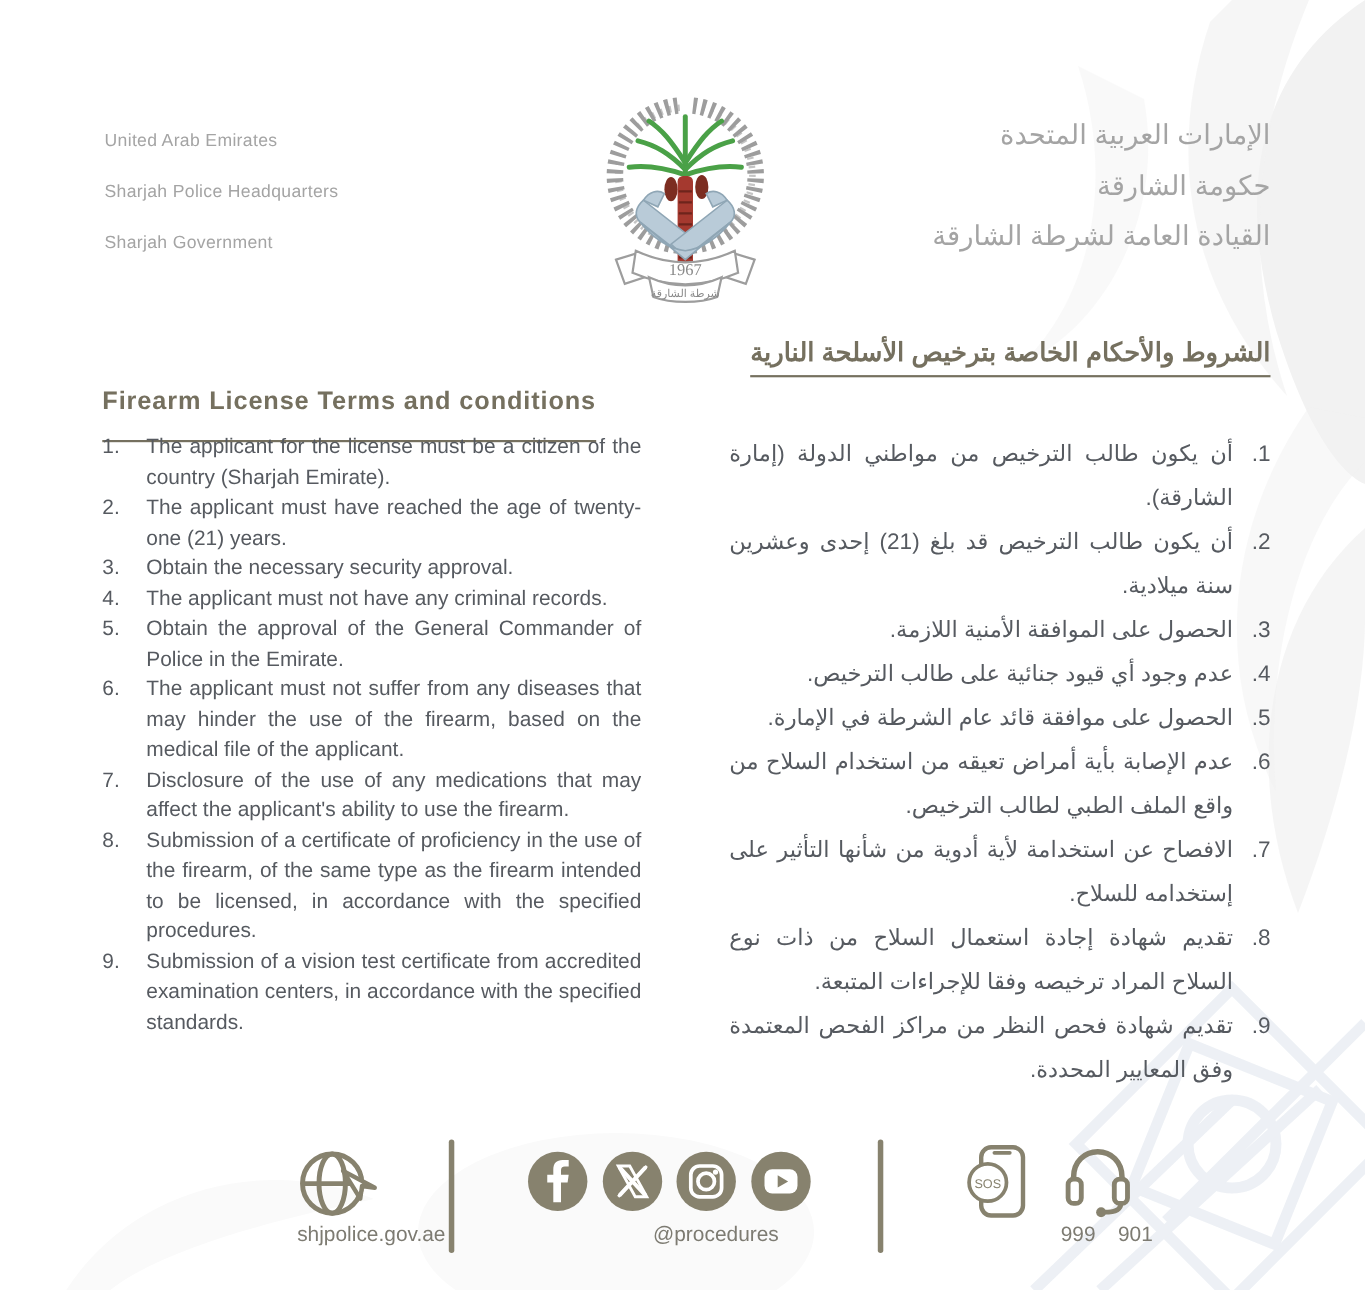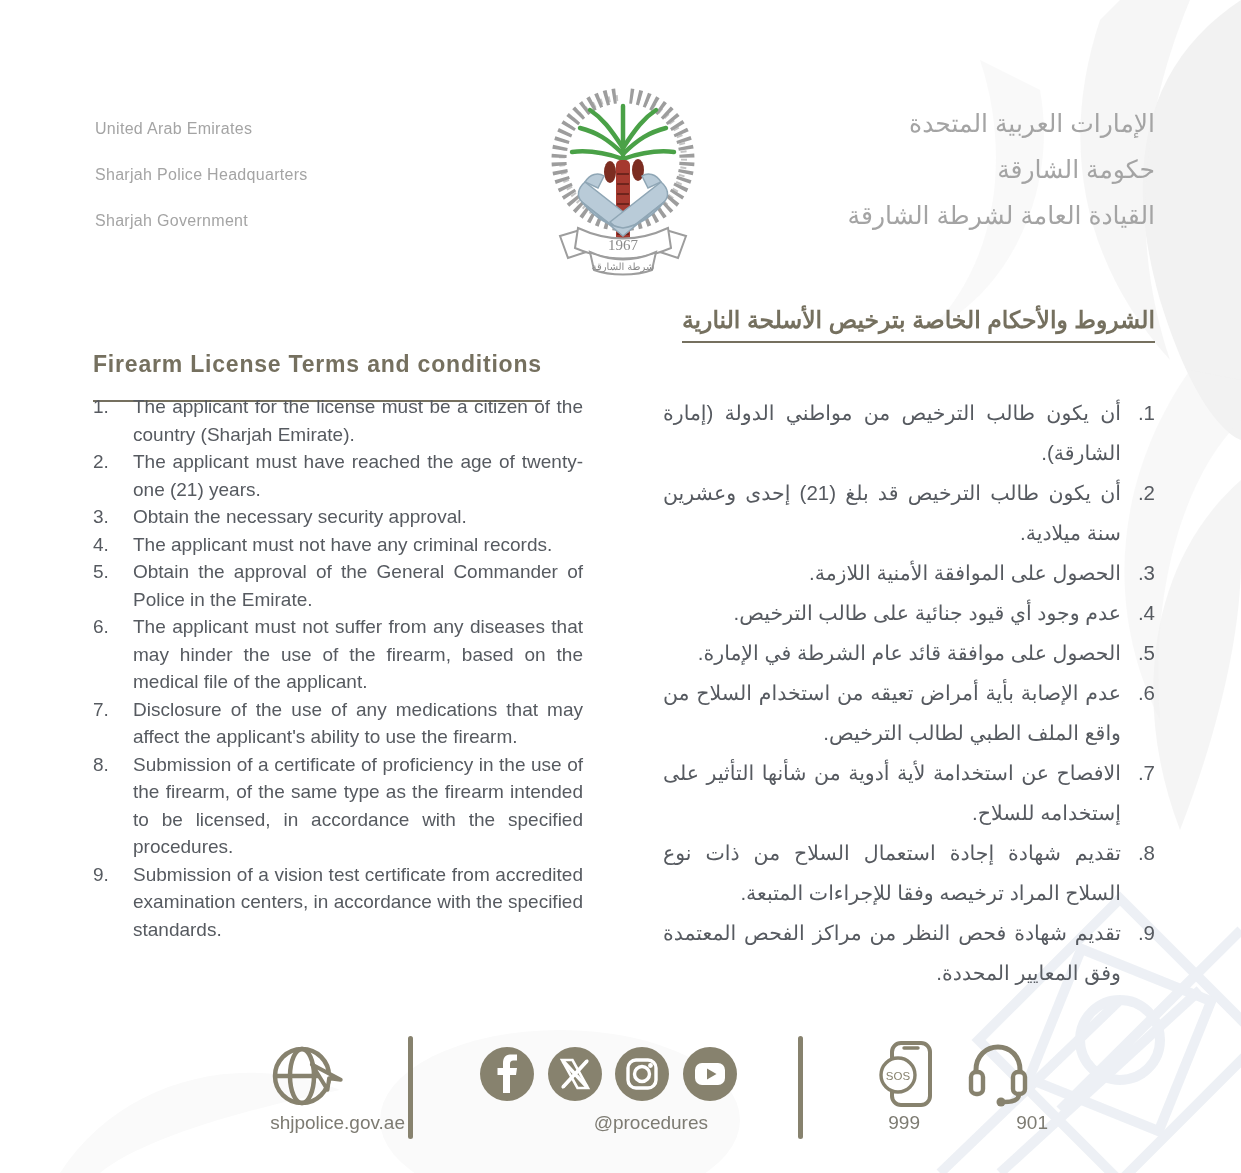--- a/index.html
+++ b/index.html
@@ -256,21 +256,21 @@
     <div class="f-label" style="left:508px; top:82px; width:200px;">@procedures</div>
 
     <div class="f-divider" style="left:798px;"></div>
 
     <svg class="icon-abs" style="left:868px; top:5px;" width="76" height="76" viewBox="0 0 76 76">
       <rect x="24" y="8" width="38" height="62" rx="9" stroke="#87826e" stroke-width="4" fill="#ffffff"></rect>
       <line x1="36" y1="13" x2="50" y2="13" stroke="#87826e" stroke-width="3.4" stroke-linecap="round"></line>
       <circle cx="30" cy="40" r="17" fill="#ffffff" stroke="#87826e" stroke-width="3.4"></circle>
       <text x="30" y="45" text-anchor="middle" font-size="11.5" fill="#87826e" font-family="Liberation Sans, sans-serif">SOS</text>
     </svg>
-    <div class="f-label" style="left:820px; top:82px; width:100px;">999</div>
+    <div class="f-label" style="left:896px; top:82px; width:100px;">999</div>
 
     <svg class="icon-abs" style="left:962px; top:8px;" width="72" height="72" viewBox="0 0 72 72">
       <path d="M14,42 L14,32 C14,18 24,9 36,9 C48,9 58,18 58,32 L58,42" stroke="#87826e" stroke-width="5" fill="none" stroke-linecap="round"></path>
       <rect x="9" y="34" width="12" height="22" rx="5" fill="#ffffff" stroke="#87826e" stroke-width="4.4"></rect>
       <rect x="51" y="34" width="12" height="22" rx="5" fill="#ffffff" stroke="#87826e" stroke-width="4.4"></rect>
       <path d="M57,56 C57,62 50,64 42,64" stroke="#87826e" stroke-width="4.4" fill="none" stroke-linecap="round"></path>
       <circle cx="39" cy="64" r="4.5" fill="#87826e"></circle>
     </svg>
     <div class="f-label" style="left:948px; top:82px; width:100px;">901</div>
   </div>

